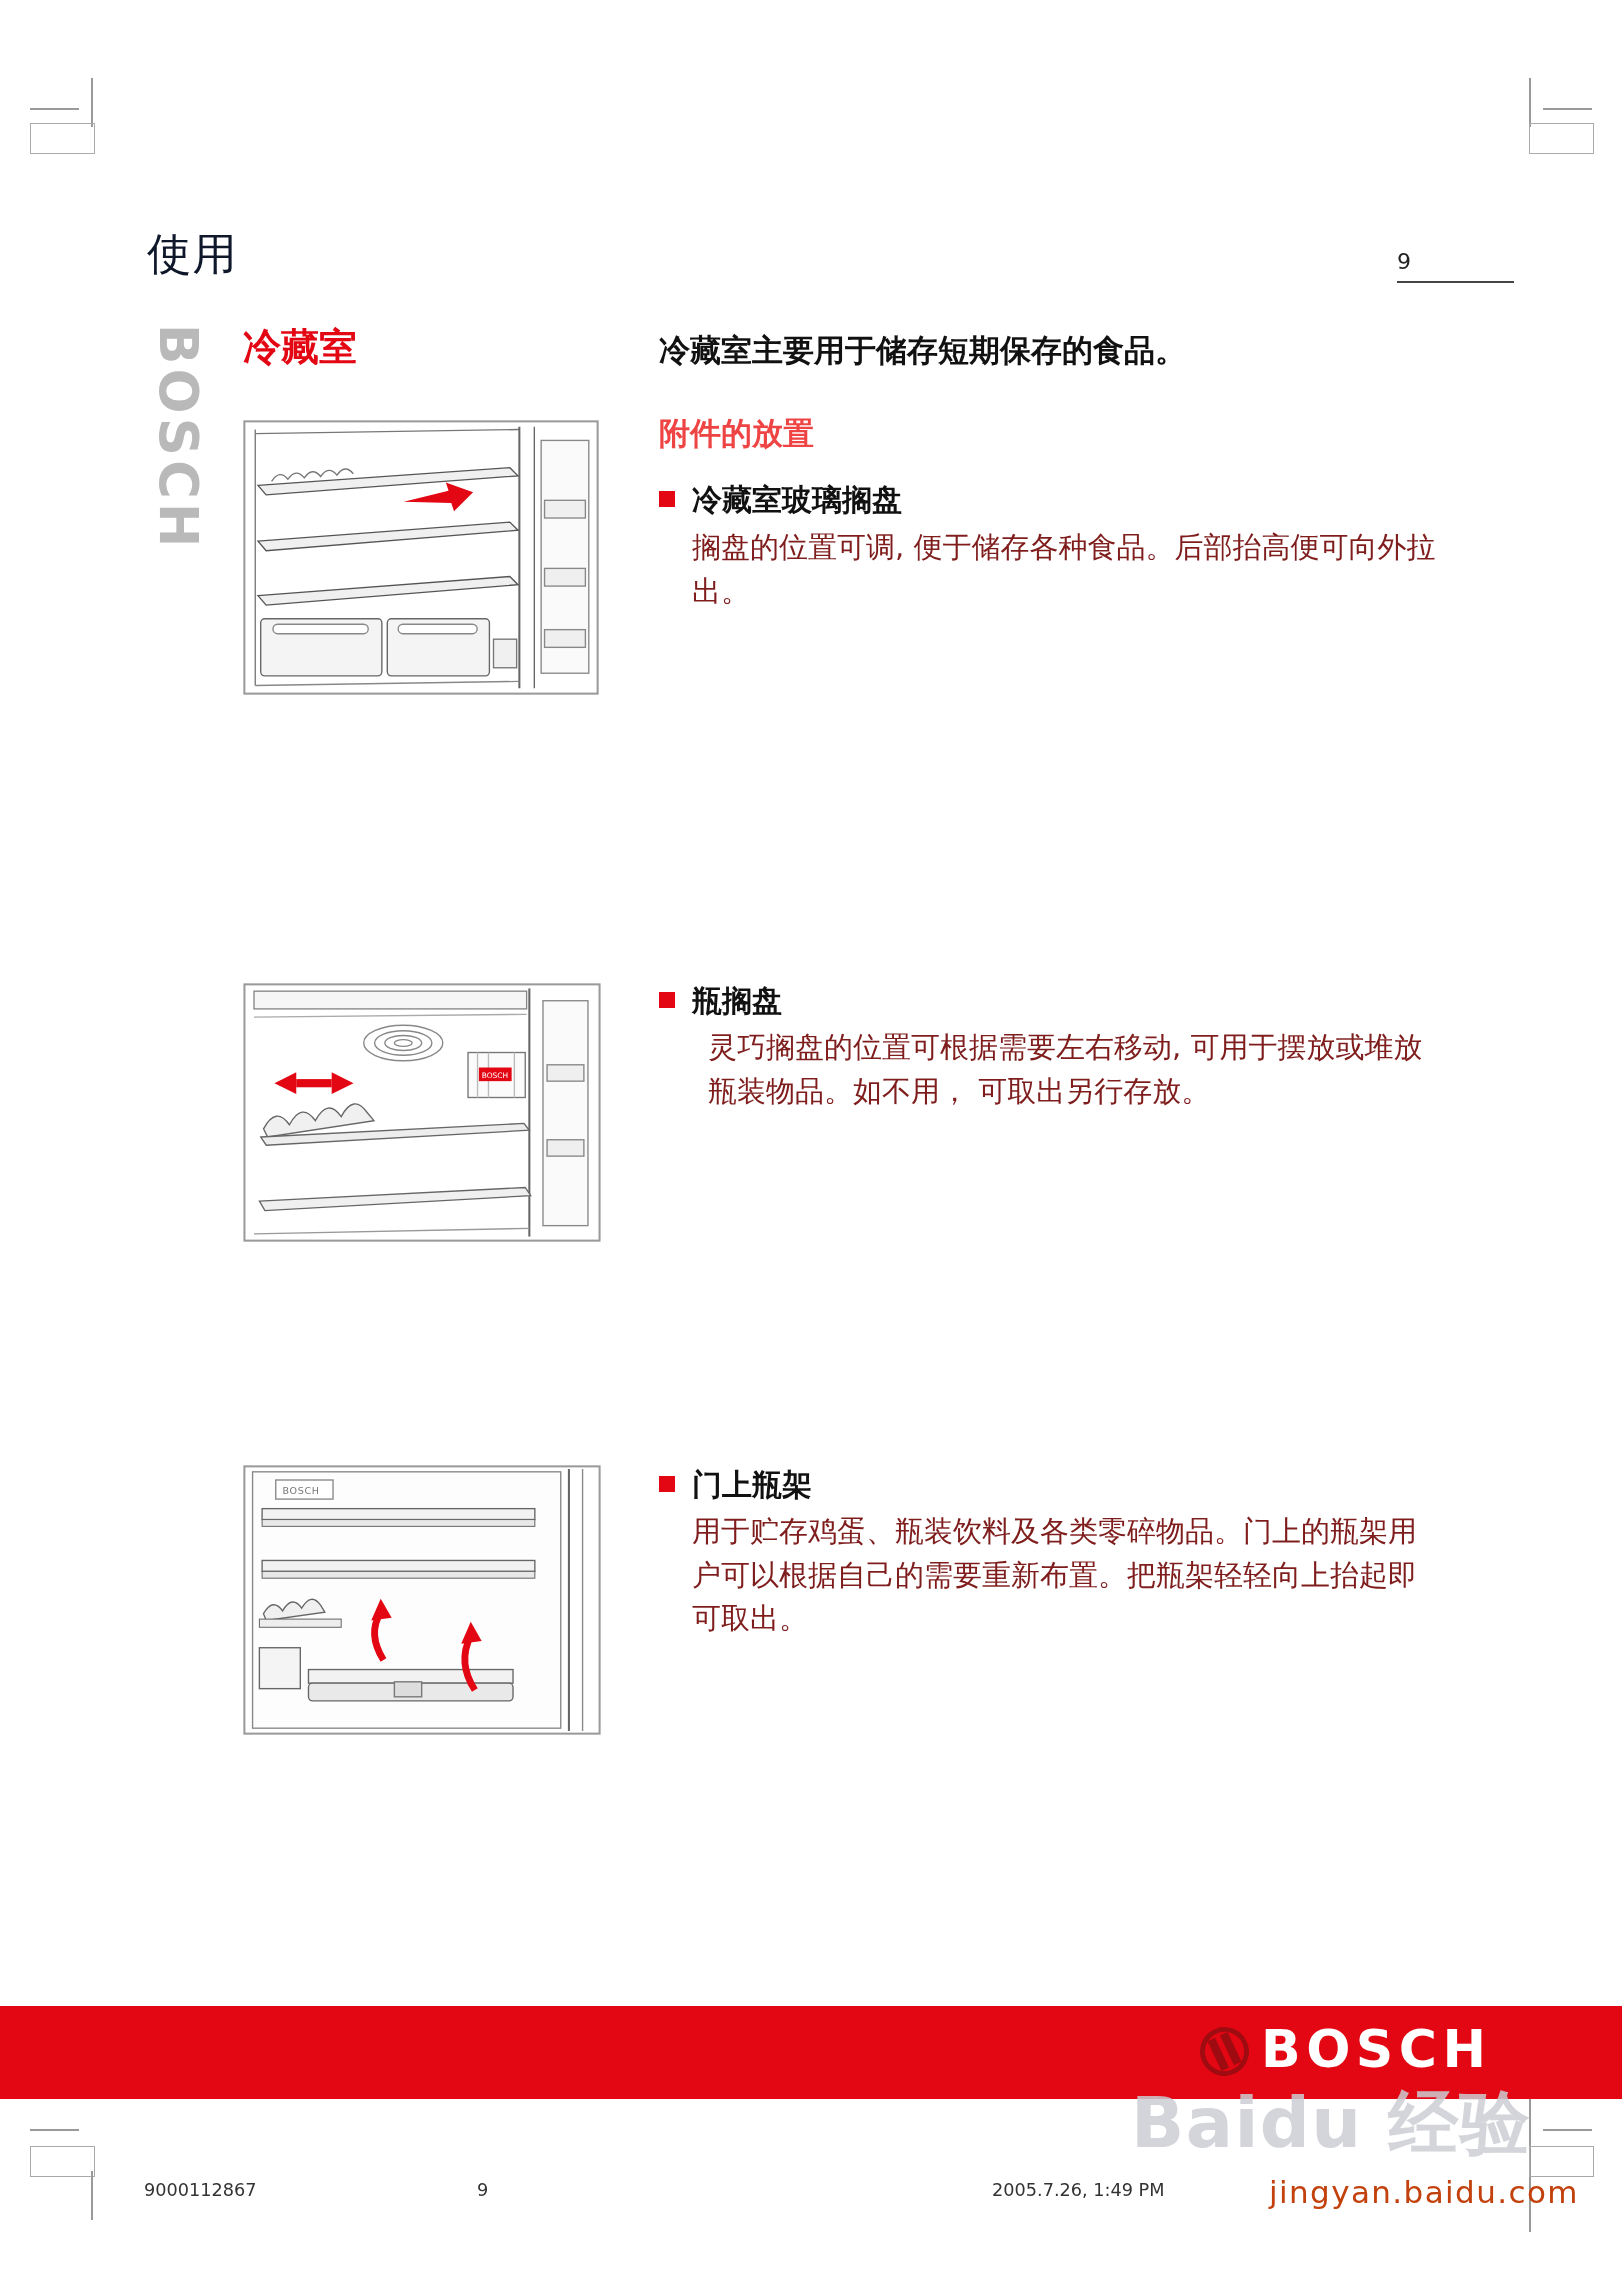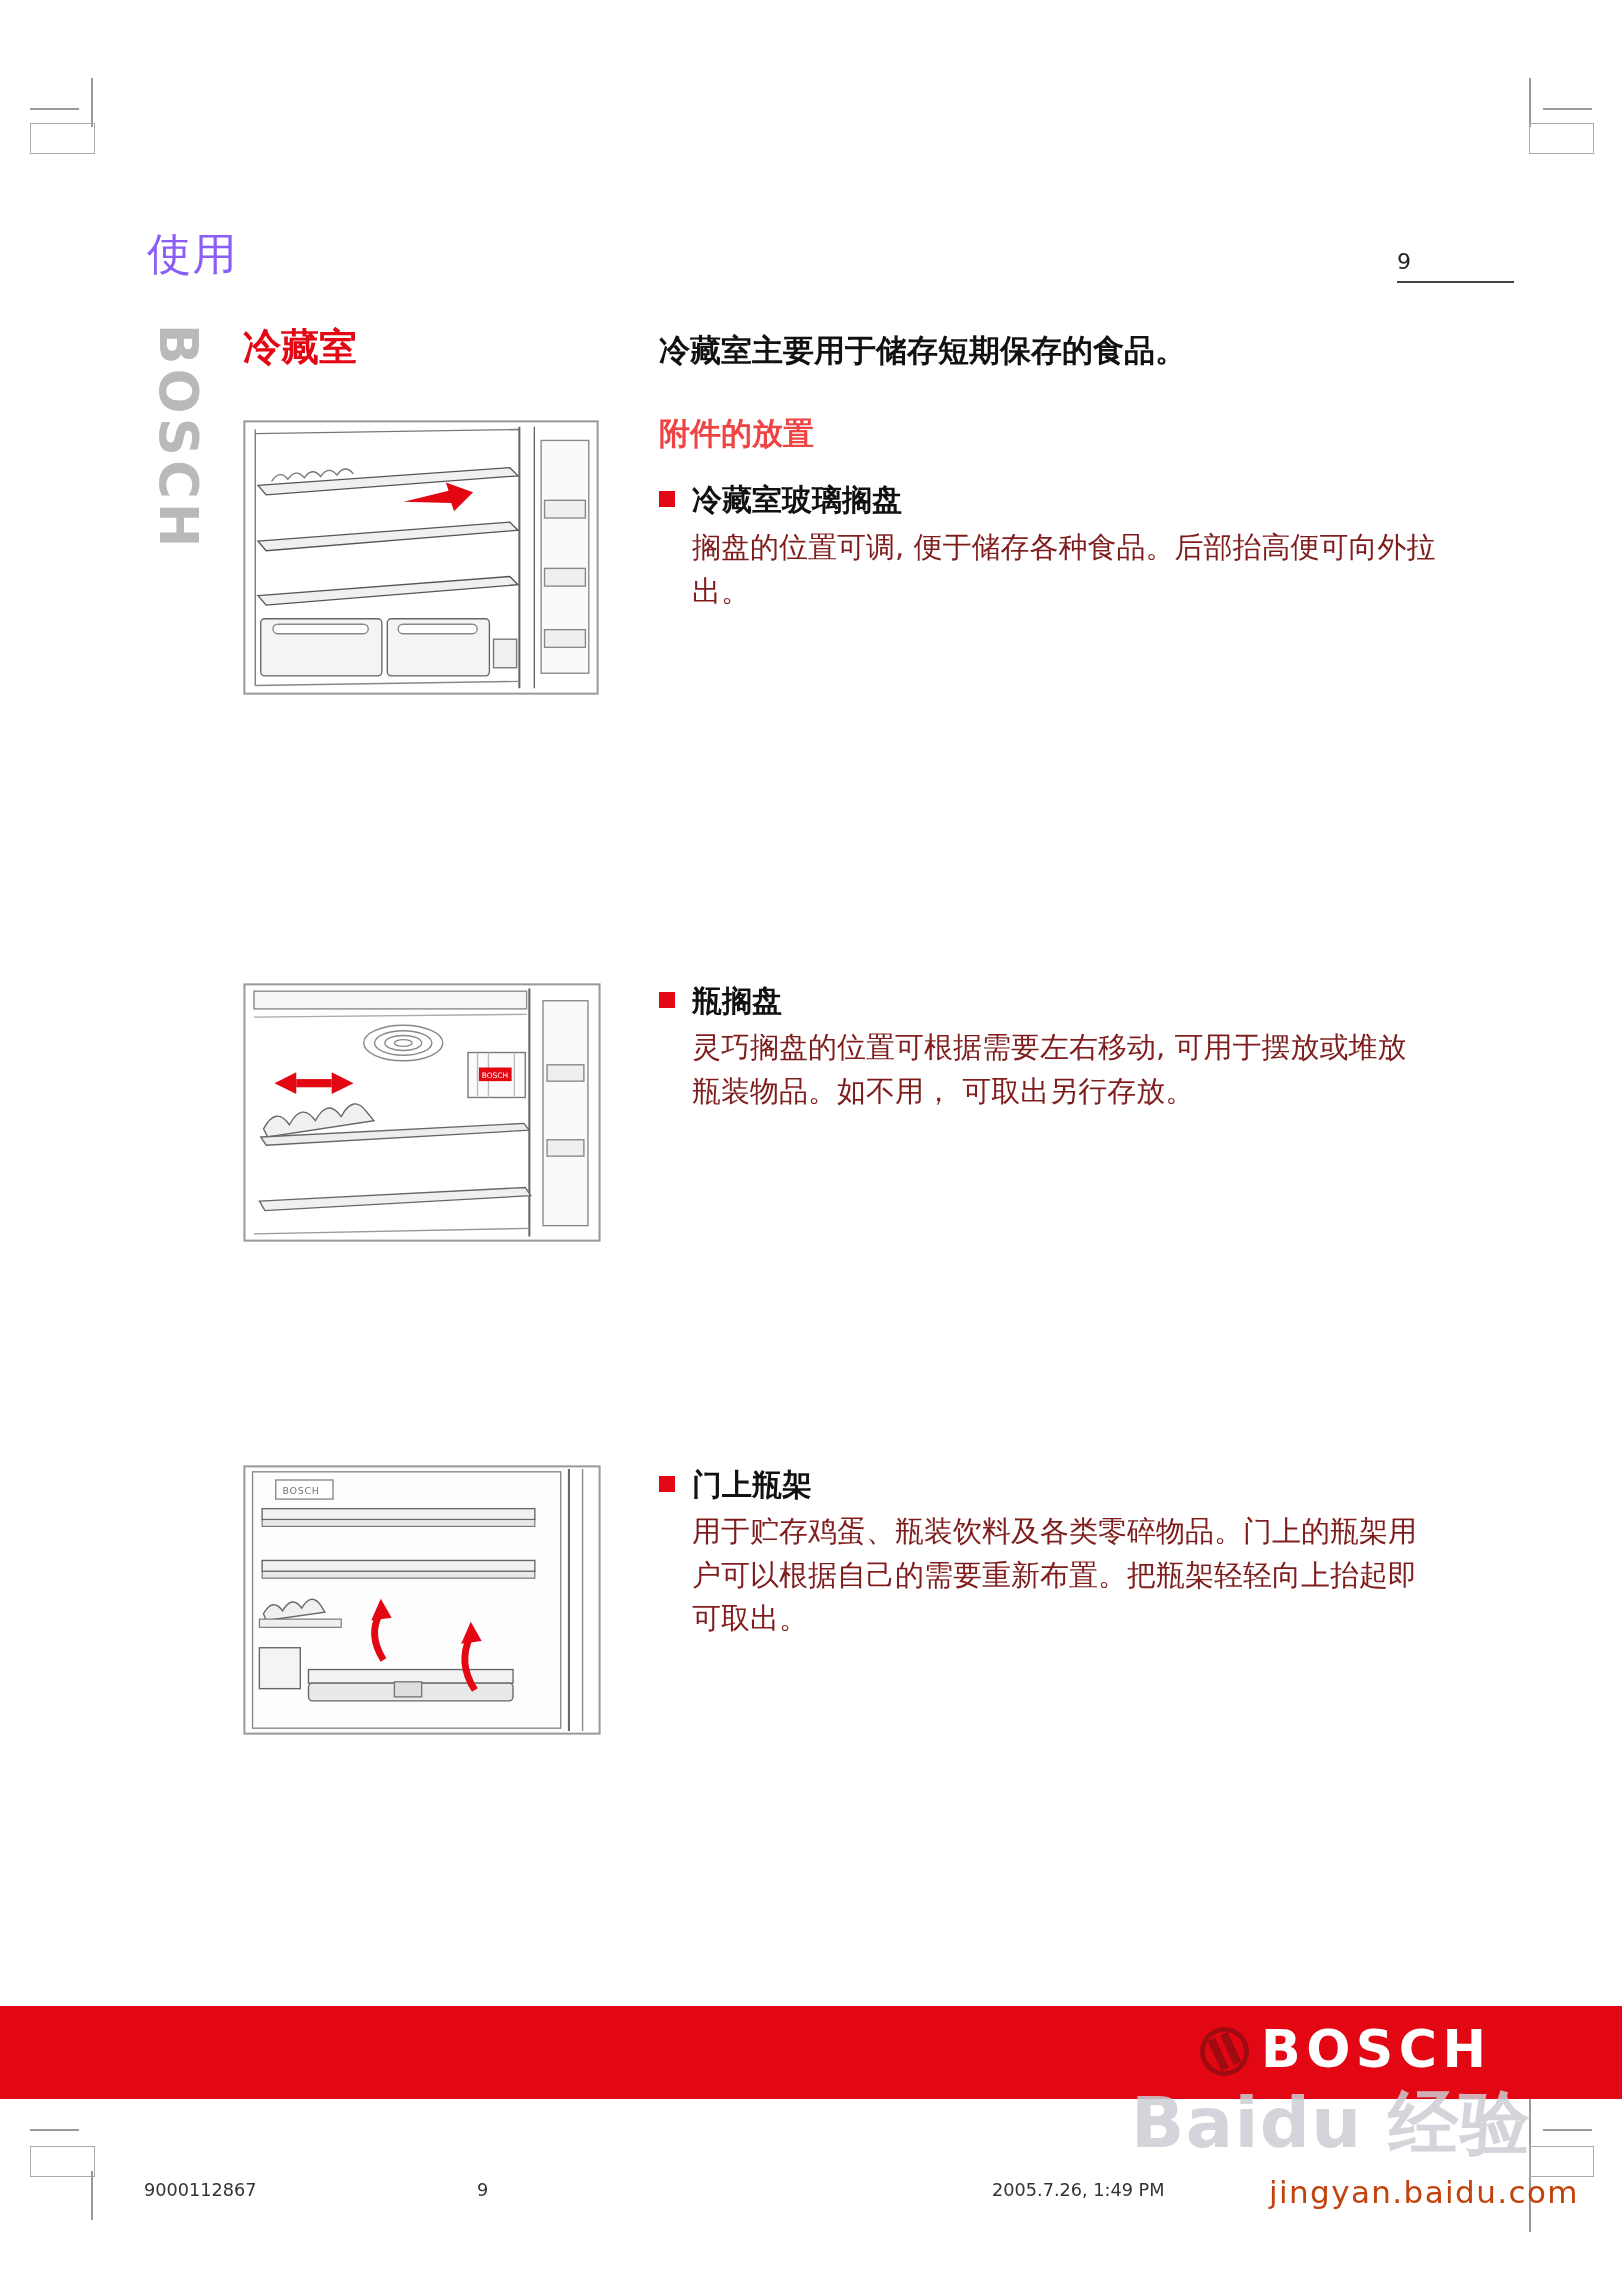--- a/index.html
+++ b/index.html
@@ -11,21 +11,21 @@
     color:#1a1a1a;
     overflow:hidden;
   }
   .abs { position:absolute; }
 
   
   .mark { position:absolute; background:#9a9a9a; }
   .mark-box { position:absolute; border:1.4px solid #aaaaaa; background:transparent; }
 
   
-  .header-title { left:147px; top:225px; font-size:44px; color:#8b5cf6; letter-spacing:1.4px; }
+  .header-title { left:147px; top:225px; font-size:44px; color:#0f172a; letter-spacing:1.4px; }
   .page-num-top { left:1397px; top:249px; font-size:22px; color:#222; }
   .page-num-rule { left:1397px; top:281px; width:117px; height:2px; background:#444; }
 
   
   .vertical-brand {
     left:209px; top:324px;
     width:286px; height:67px;
     transform-origin:0 0;
     transform:rotate(90deg);
     font-size:53px; font-weight:bold; letter-spacing:4.1px;
@@ -136,21 +136,21 @@
       <rect x="212" y="292" width="150" height="84" rx="6" fill="#f4f4f4" stroke="#666" stroke-width="2"></rect>
       <rect x="44" y="300" width="140" height="14" rx="7" fill="#ffffff" stroke="#888" stroke-width="2"></rect>
       <rect x="228" y="300" width="116" height="14" rx="7" fill="#ffffff" stroke="#888" stroke-width="2"></rect>
       <rect x="368" y="322" width="34" height="42" fill="#f0f0f0" stroke="#777" stroke-width="2"></rect>
       <line x1="18" y1="390" x2="406" y2="384" stroke="#888" stroke-width="2"></line>
     </svg>
   </div>
 
   <span class="bullet" style="top:992px;"></span>
   <div class="item-title" style="top:981px;">瓶搁盘</div>
-  <div class="item-body" style="top:1026px;">灵巧搁盘的位置可根据需要左右移动, 可用于摆放或堆放
+  <div class="item-body" style="top:1026px;margin-left:16px;">灵巧搁盘的位置可根据需要左右移动, 可用于摆放或堆放
 瓶装物品。如不用， 可取出另行存放。</div>
 
   <div class="illo" style="top:983px;">
     <svg width="358" height="259" viewBox="0 0 525 380">
       <rect x="2" y="2" width="521" height="376" fill="#ffffff" stroke="#9a9a9a" stroke-width="3"></rect>
       <rect x="16" y="12" width="400" height="26" fill="#f6f6f6" stroke="#888" stroke-width="2"></rect>
       <line x1="16" y1="50" x2="416" y2="46" stroke="#aaa" stroke-width="2"></line>
       <g fill="none" stroke="#888" stroke-width="2">
         <ellipse cx="235" cy="88" rx="58" ry="26"></ellipse>
         <ellipse cx="235" cy="88" rx="42" ry="18"></ellipse>

